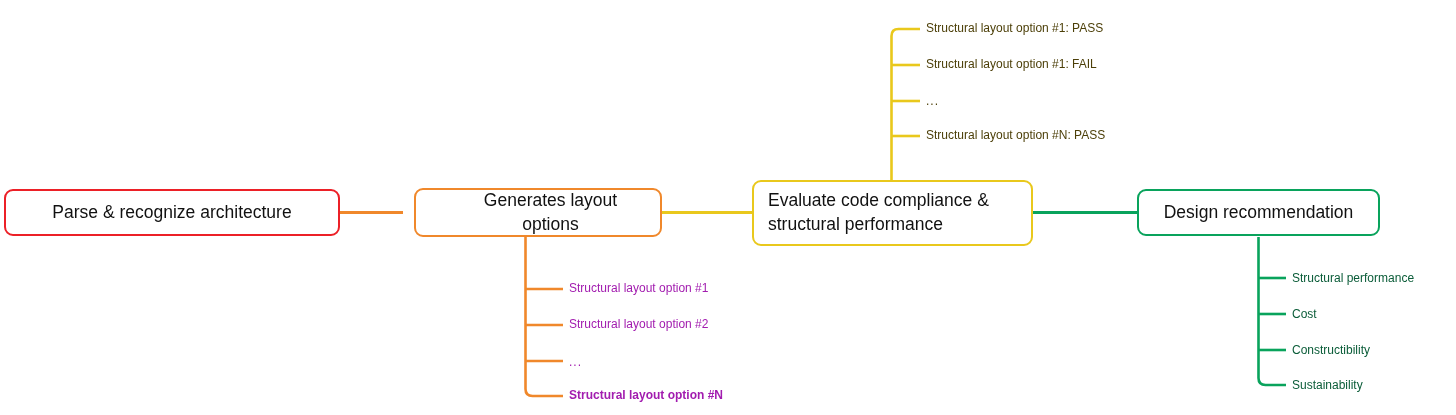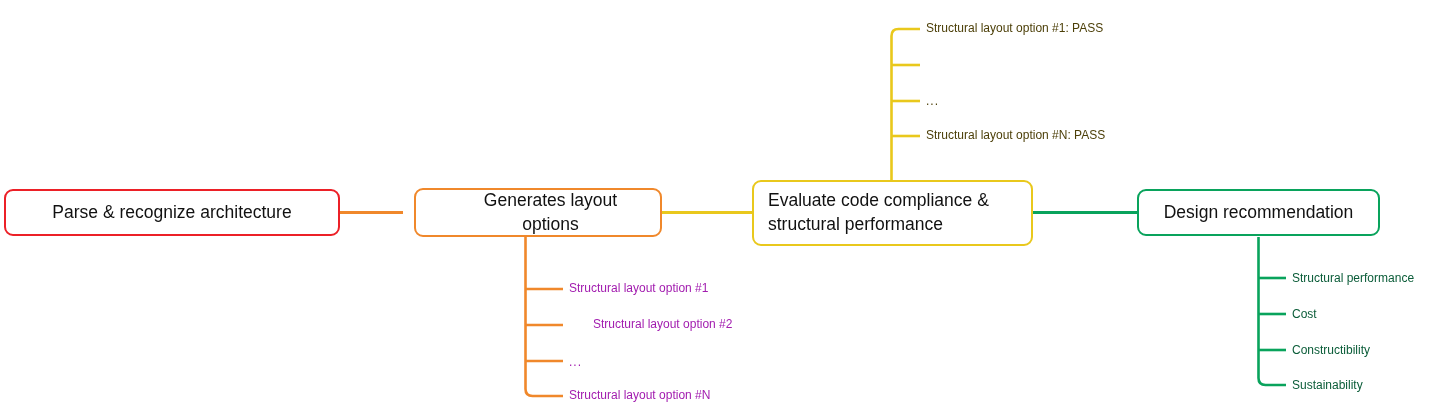--- a/index.html
+++ b/index.html
@@ -124,26 +124,27 @@
   <div class="node" id="node-parse">Parse &amp; recognize architecture</div>
 
   <div class="node" id="node-generate">Generates layout options</div>
 
   <div class="node" id="node-evaluate">Evaluate code compliance &amp;
 structural performance</div>
 
   <div class="node" id="node-design">Design recommendation</div>
 
   <div class="leaf-label leaf-yellow" style="left:926px; top:22px;">Structural layout option #1: PASS</div>
+  <div class="leaf-label leaf-yellow" style="left:926px; top:58px;">Structural layout option #1: FAIL</div>
   <div class="leaf-label leaf-yellow leaf-ellipsis" style="left:926px; top:95px;">...</div>
   <div class="leaf-label leaf-yellow" style="left:926px; top:129px;">Structural layout option #N: PASS</div>
 
   <div class="leaf-label leaf-orange" style="left:569px; top:282px;">Structural layout option #1</div>
-  <div class="leaf-label leaf-orange" style="left:569px; top:318px;margin-left:24px;">Structural layout option #2</div>
+  <div class="leaf-label leaf-orange" style="left:569px; top:318px;">Structural layout option #2</div>
   <div class="leaf-label leaf-orange leaf-ellipsis" style="left:569px; top:356px;">...</div>
-  <div class="leaf-label leaf-orange" style="left:569px; top:389px;">Structural layout option #N</div>
+  <div class="leaf-label leaf-orange" style="left:569px; top:389px;font-weight:bold;">Structural layout option #N</div>
 
   <div class="leaf-label leaf-green" style="left:1292px; top:272px;">Structural performance</div>
   <div class="leaf-label leaf-green" style="left:1292px; top:308px;">Cost</div>
   <div class="leaf-label leaf-green" style="left:1292px; top:344px;">Constructibility</div>
   <div class="leaf-label leaf-green" style="left:1292px; top:379px;">Sustainability</div>
 
 </div>
 
 </body></html>

